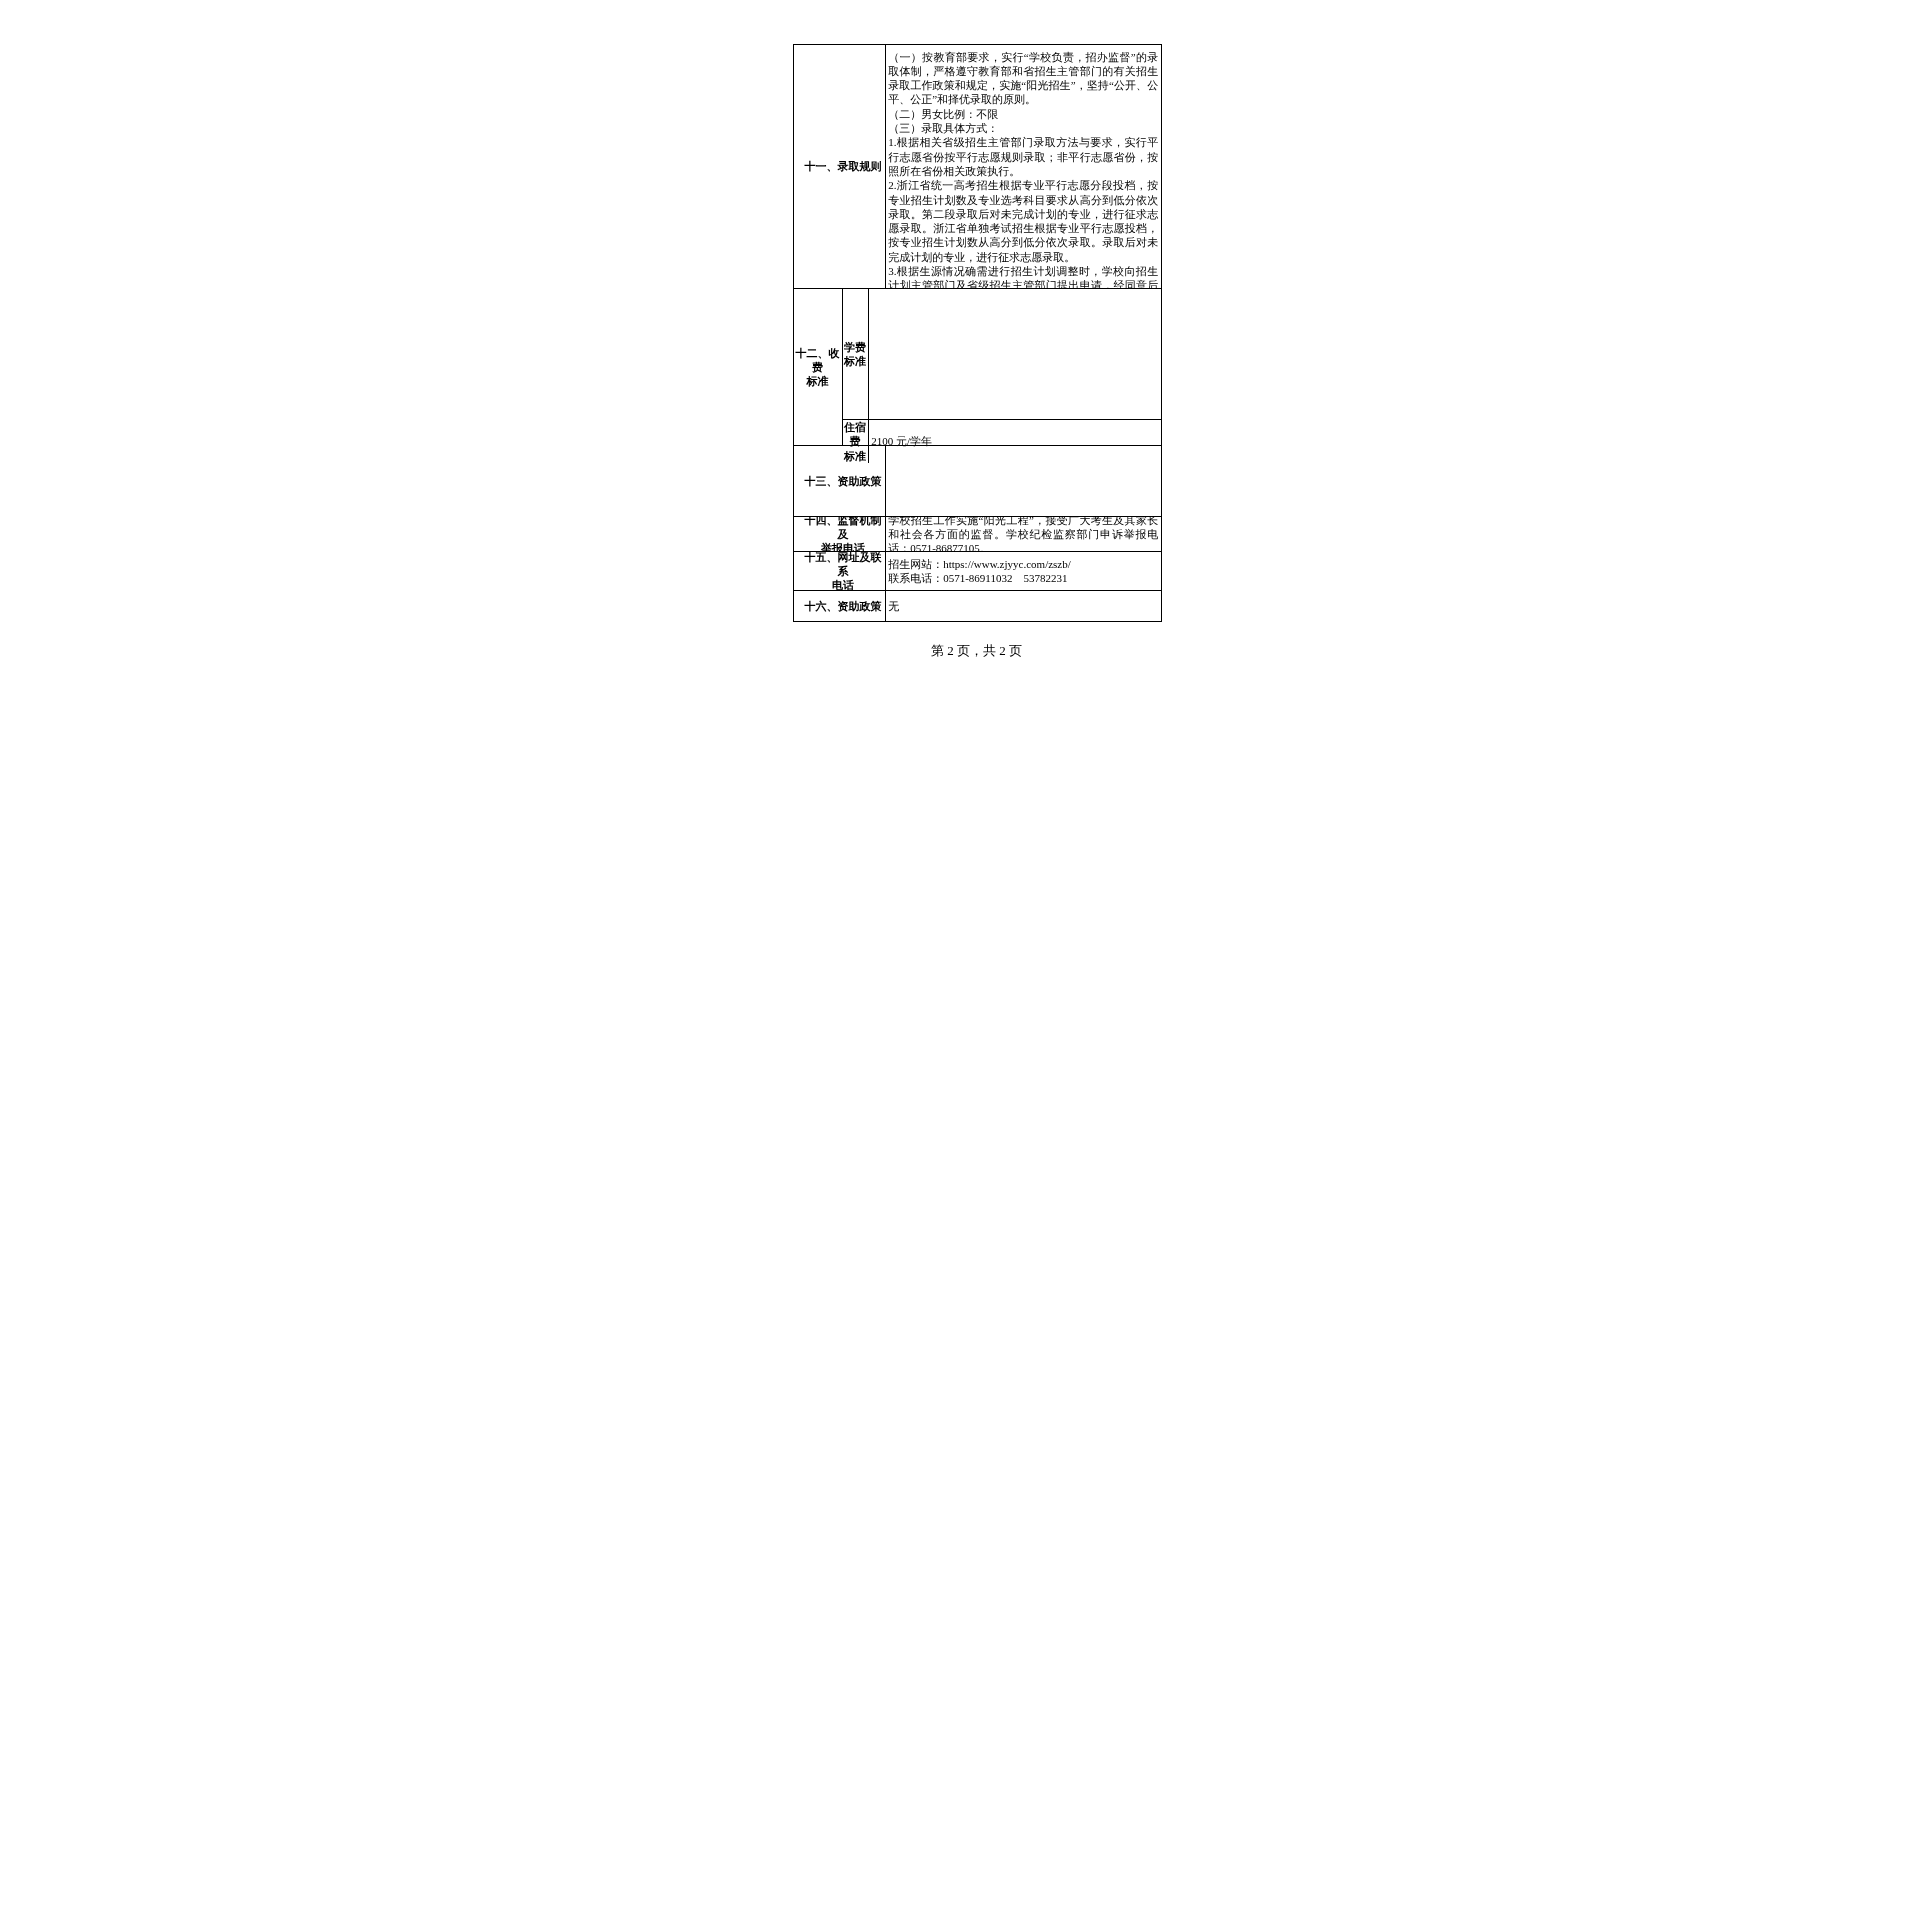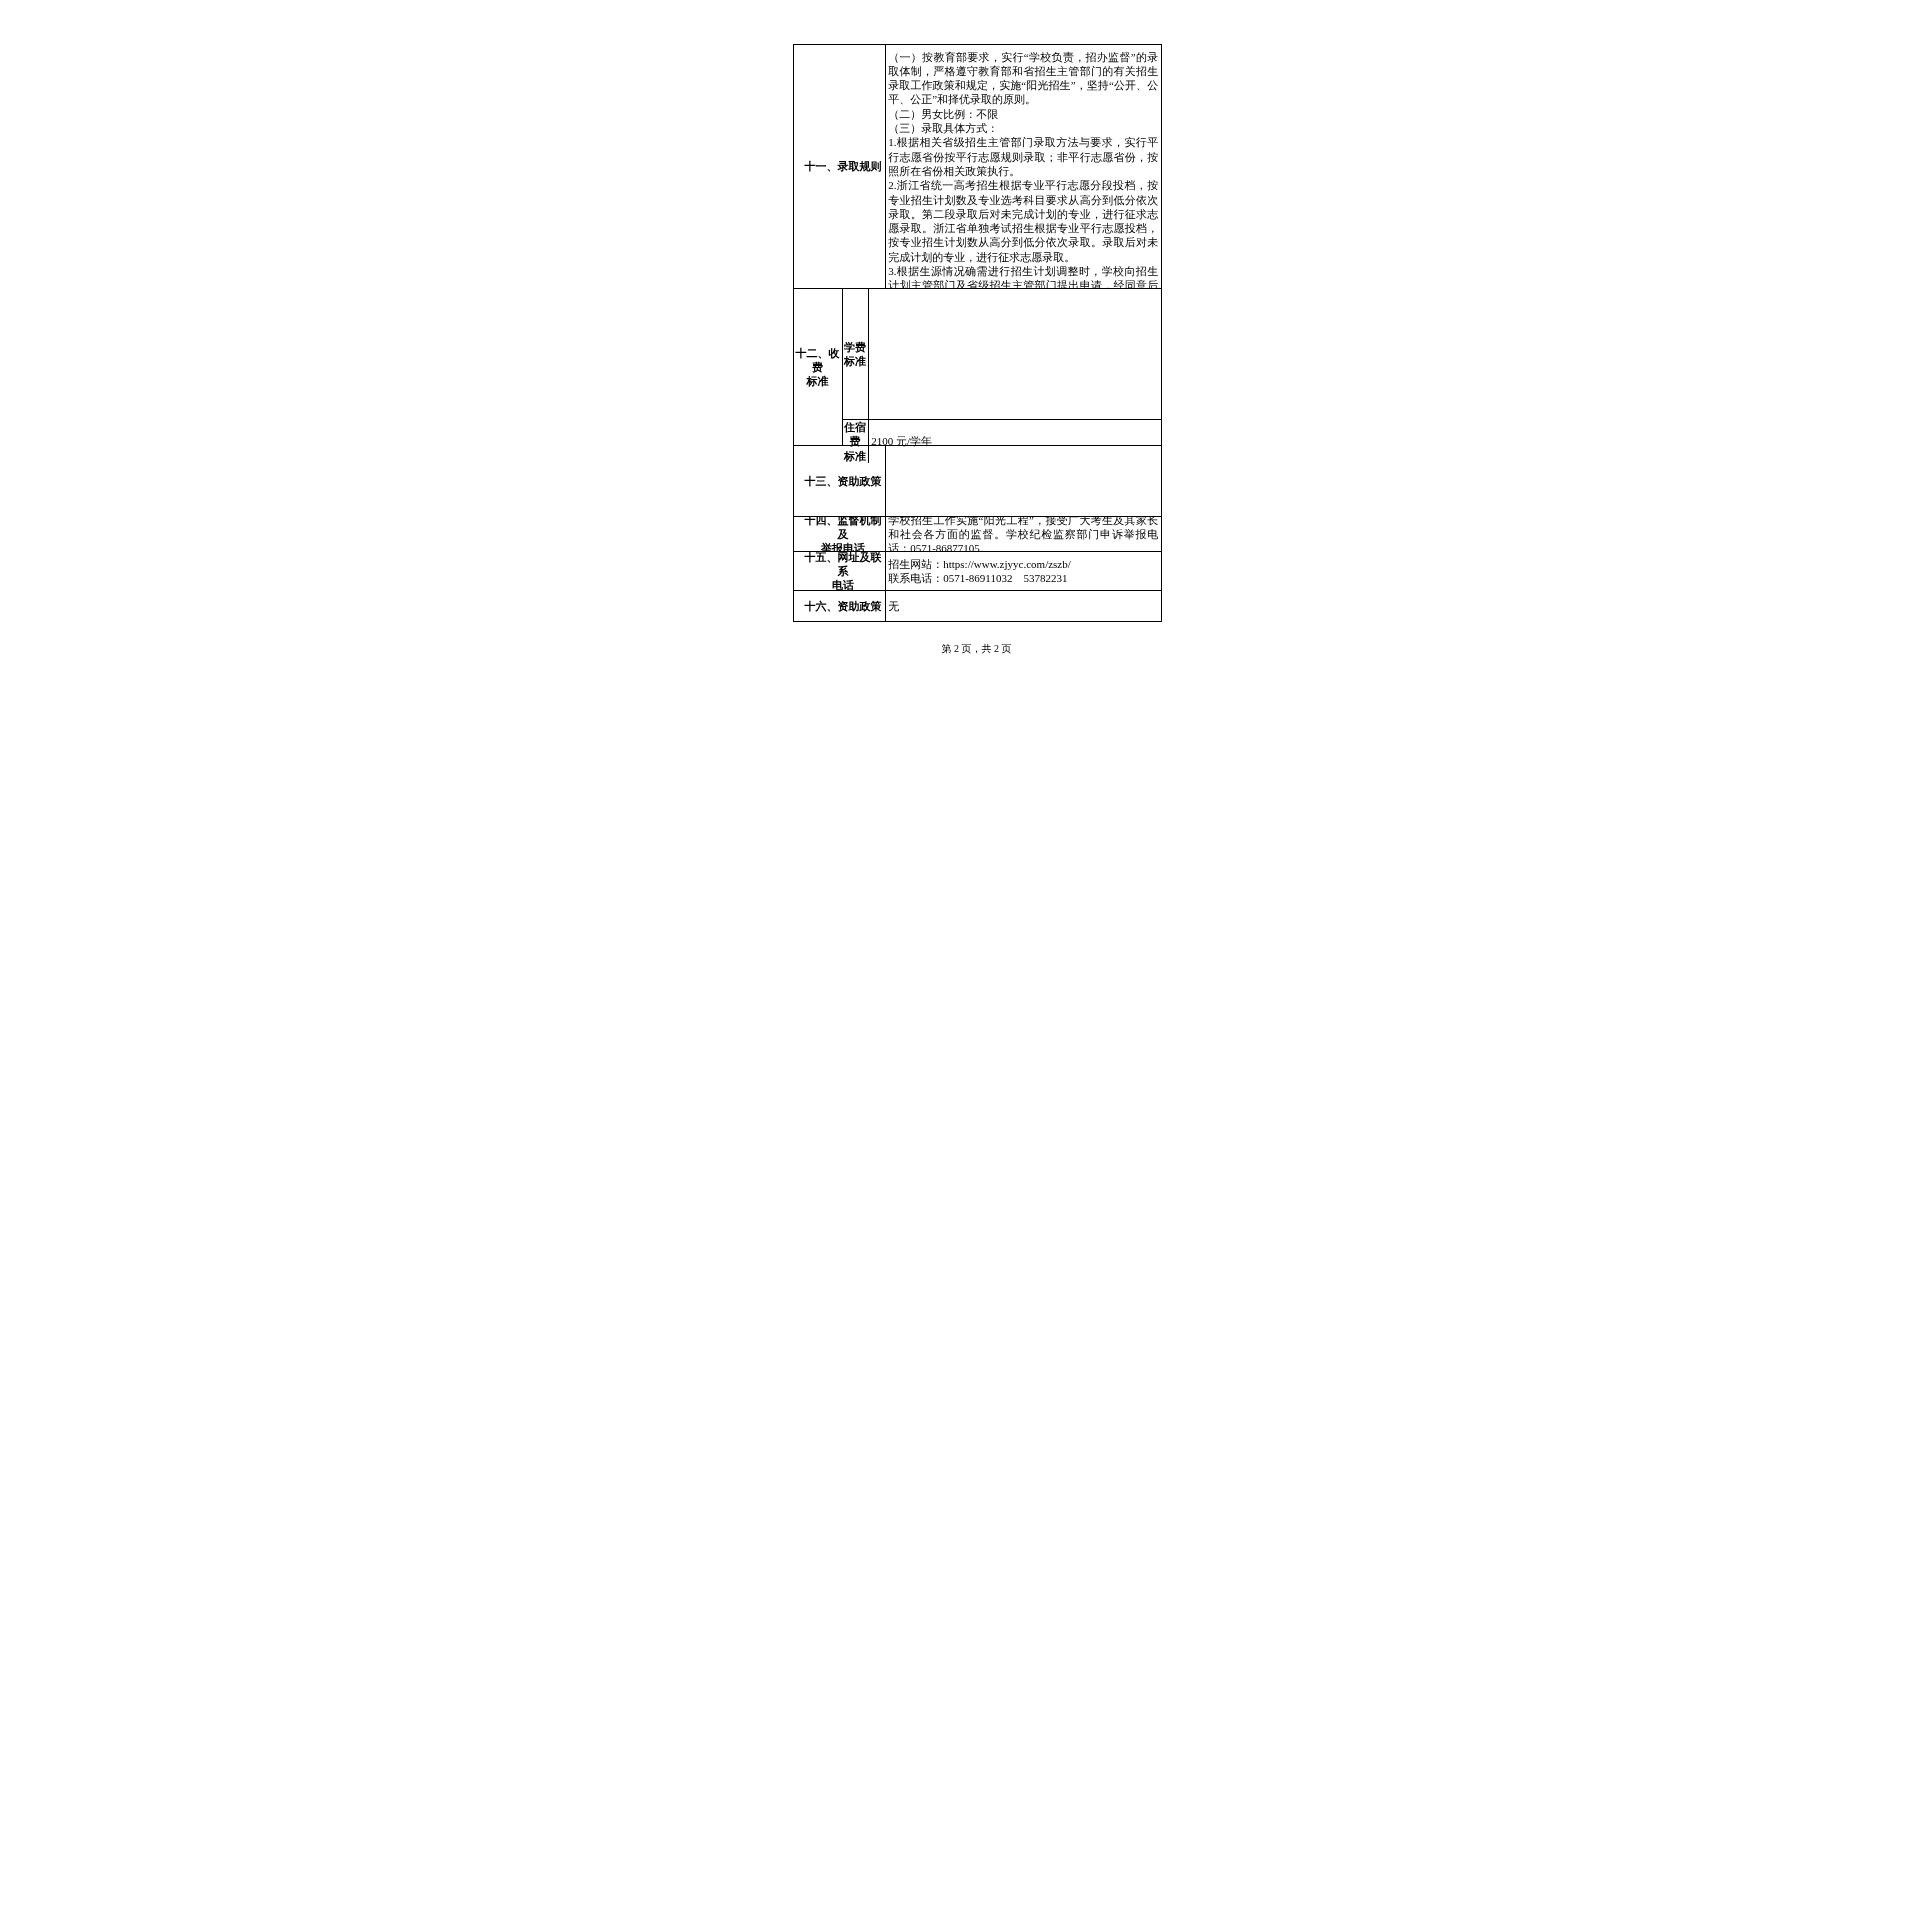--- a/index.html
+++ b/index.html
@@ -46,21 +46,21 @@
     display:flex; flex-direction:column; justify-content:center;
     padding-top:0; padding-bottom:0;
   }
   .subcol { flex:1 1 auto; display:flex; flex-direction:column; }
   .subrow { display:flex; border-bottom:0.8px solid #000; box-sizing:border-box; flex:0 0 auto; }
   .subrow.last { border-bottom:none; flex:1 1 auto;align-items:center; }
   .footer {
     position:absolute;
     left:260px; top:642px;
     transform:translateX(-50%);
-    font-size:10px;
+    font-size:13px;
     white-space:nowrap;
   }
 </style>
 </head>
 <body>
 
 <div class="page">
 
   <div class="doc-table">
 

